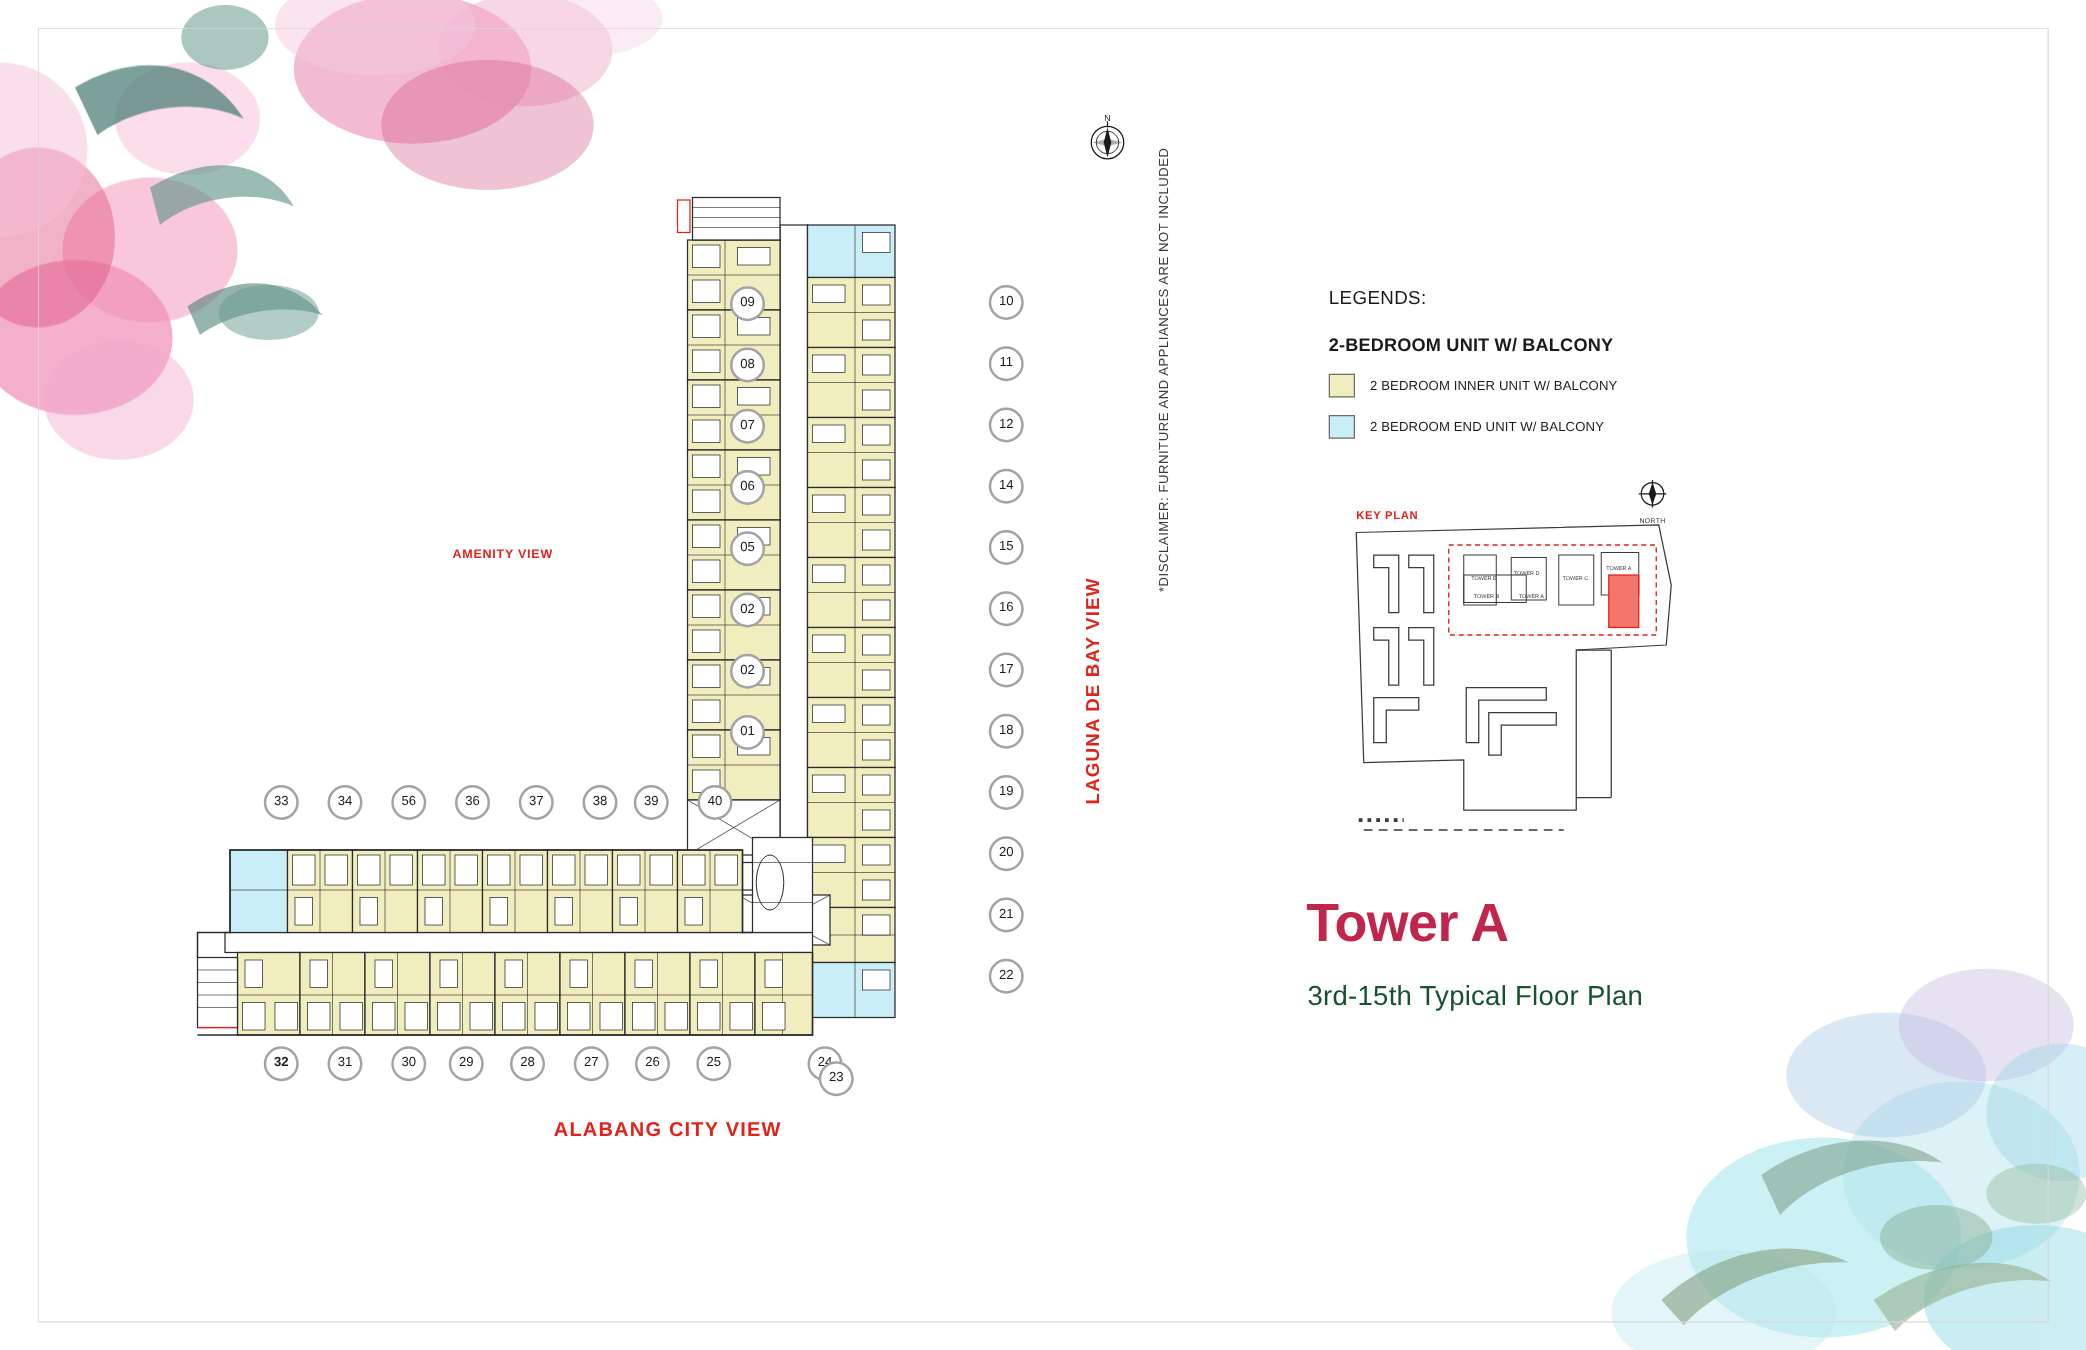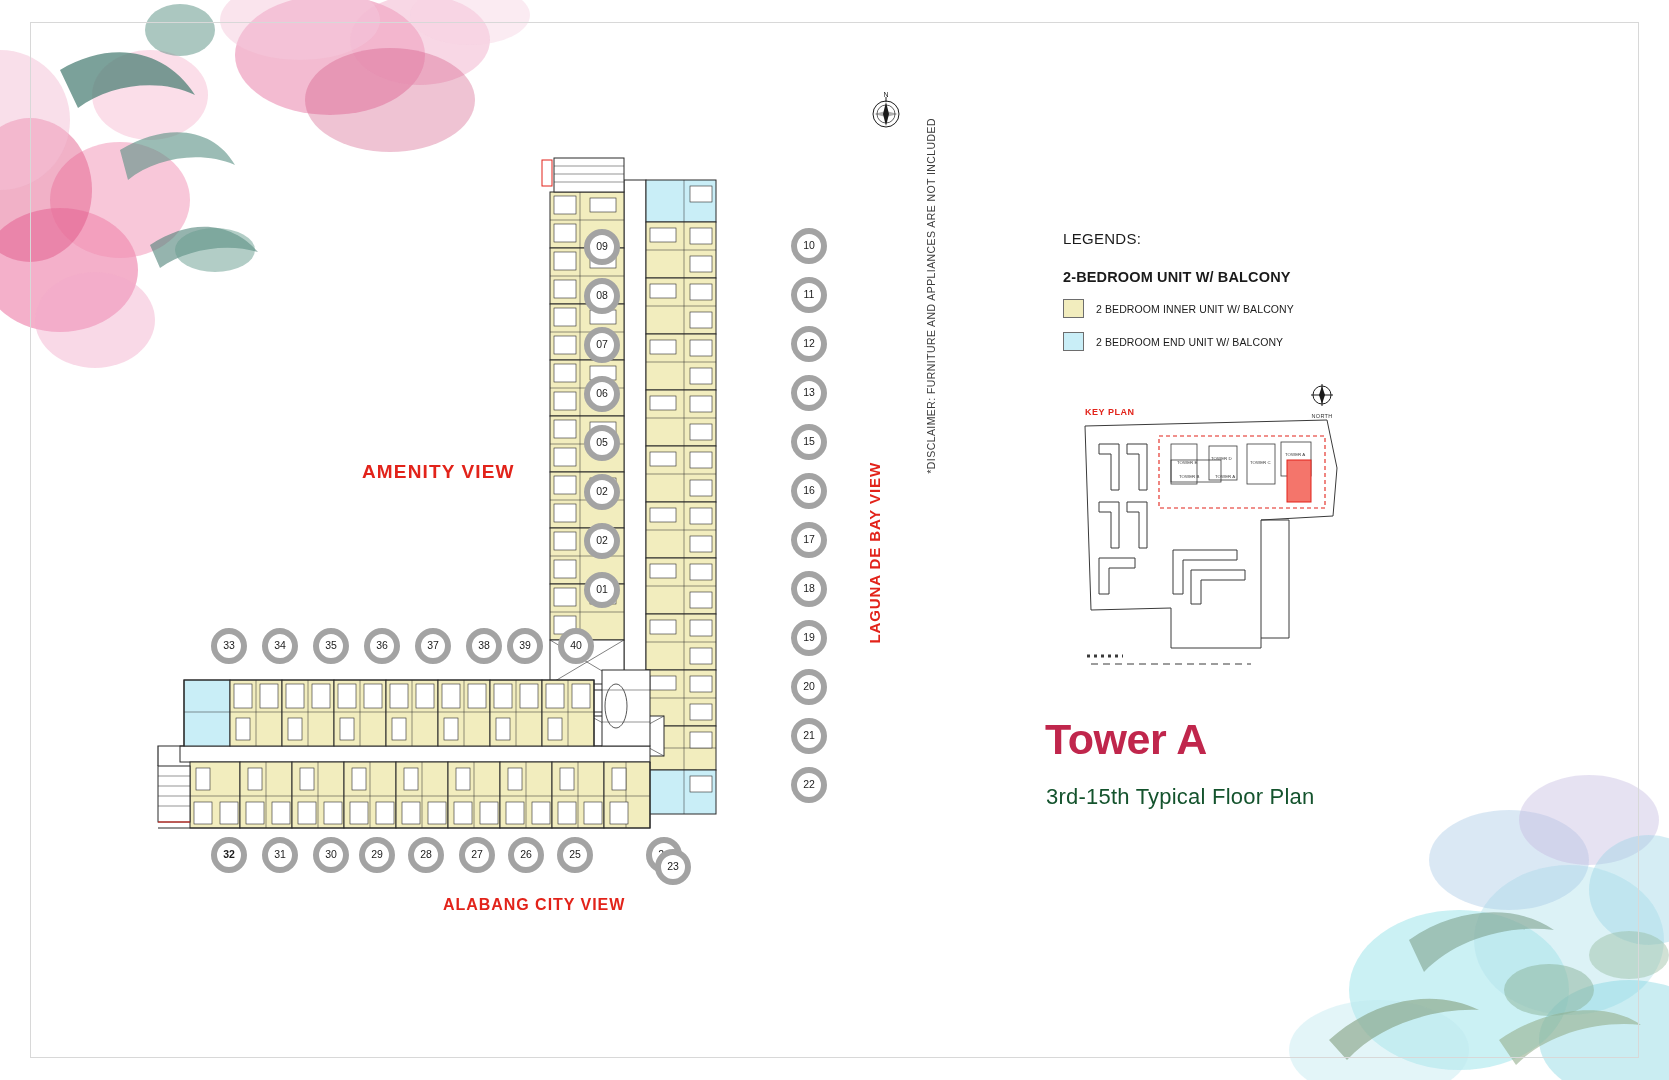--- a/index.html
+++ b/index.html
@@ -12,21 +12,21 @@
     position:absolute;left:30px;top:22px;width:1609px;height:1036px;
     border:1px solid #d8d8d8;box-sizing:border-box;
   }
   .deco-tl{position:absolute;left:0;top:0;width:560px;height:420px;overflow:hidden;}
   .deco-br{position:absolute;right:0;bottom:0;width:640px;height:340px;overflow:hidden;}
 
   
   .red-label{color:#e2231a;font-weight:bold;letter-spacing:.06em;}
   .vert{writing-mode:vertical-rl;transform:rotate(180deg);}
 
-  #amenity-view{position:absolute;left:362px;top:438px;font-size:19px;margin-top:23px;}
+  #amenity-view{position:absolute;left:362px;top:438px;font-size:10px;}
   #alabang-view{position:absolute;left:443px;top:896px;font-size:16px;}
   #laguna-view{position:absolute;left:866px;top:462px;font-size:15px;}
   #disclaimer{
     position:absolute;left:925px;top:118px;font-size:10.5px;color:#3a3a3a;
     letter-spacing:.04em;white-space:nowrap;
   }
 
   
   #compass{position:absolute;left:862px;top:88px;width:48px;height:48px;}
 
@@ -45,21 +45,21 @@
   #north-rose .nlab{font-size:5.5px;color:#333;letter-spacing:.05em;margin-top:1px;}
 
   
   #tower-title{position:absolute;left:1045px;top:715px;font-size:43px;font-weight:bold;color:#c0264c;letter-spacing:-.01em;}
   #tower-sub{position:absolute;left:1046px;top:784px;font-size:22px;color:#14532d;letter-spacing:.01em;}
 
   
   #floorplan{position:absolute;left:150px;top:150px;width:730px;height:740px;}
 
   .unit-num{
-    position:absolute;width:24px;height:24px;border:6px solid #a3a3a3;border-radius:50%;
+    position:absolute;width:24px;height:24px;border:2px solid #a3a3a3;border-radius:50%;
     font-size:10.5px;color:#1b1b1b;text-align:center;line-height:23px;background:#fff;
   }
 </style>
 </head>
 <body>
 
 <div class="deco-tl">
   <svg width="560" height="420" viewBox="0 0 560 420">
     <g opacity="0.85">
       <ellipse cx="60" cy="270" rx="78" ry="62" fill="#e8568c" opacity="0.55"></ellipse>
@@ -388,33 +388,33 @@
 <div class="unit-num" style="left:584px;top:327px;">07</div>
 <div class="unit-num" style="left:584px;top:376px;">06</div>
 <div class="unit-num" style="left:584px;top:425px;">05</div>
 <div class="unit-num" style="left:584px;top:474px;">02</div>
 <div class="unit-num" style="left:584px;top:523px;">02</div>
 <div class="unit-num" style="left:584px;top:572px;">01</div>
 
 <div class="unit-num" style="left:791px;top:228px;">10</div>
 <div class="unit-num" style="left:791px;top:277px;">11</div>
 <div class="unit-num" style="left:791px;top:326px;">12</div>
-<div class="unit-num" style="left:791px;top:375px;">13</div>
+<div class="unit-num" style="left:791px;top:375px;">14</div>
 <div class="unit-num" style="left:791px;top:424px;">15</div>
 <div class="unit-num" style="left:791px;top:473px;">16</div>
 <div class="unit-num" style="left:791px;top:522px;">17</div>
 <div class="unit-num" style="left:791px;top:571px;">18</div>
 <div class="unit-num" style="left:791px;top:620px;">19</div>
 <div class="unit-num" style="left:791px;top:669px;text-align:center;">20</div>
 <div class="unit-num" style="left:791px;top:718px;">21</div>
 <div class="unit-num" style="left:791px;top:767px;">22</div>
 
 <div class="unit-num" style="left:211px;top:628px;">33</div>
 <div class="unit-num" style="left:262px;top:628px;">34</div>
-<div class="unit-num" style="left:313px;top:628px;">35</div>
+<div class="unit-num" style="left:313px;top:628px;">56</div>
 <div class="unit-num" style="left:364px;top:628px;">36</div>
 <div class="unit-num" style="left:415px;top:628px;">37</div>
 <div class="unit-num" style="left:466px;top:628px;">38</div>
 <div class="unit-num" style="left:507px;top:628px;">39</div>
 <div class="unit-num" style="left:558px;top:628px;">40</div>
 
 <div class="unit-num" style="left:211px;top:837px;font-weight:bold;">32</div>
 <div class="unit-num" style="left:262px;top:837px;">31</div>
 <div class="unit-num" style="left:313px;top:837px;">30</div>
 <div class="unit-num" style="left:359px;top:837px;">29</div>

